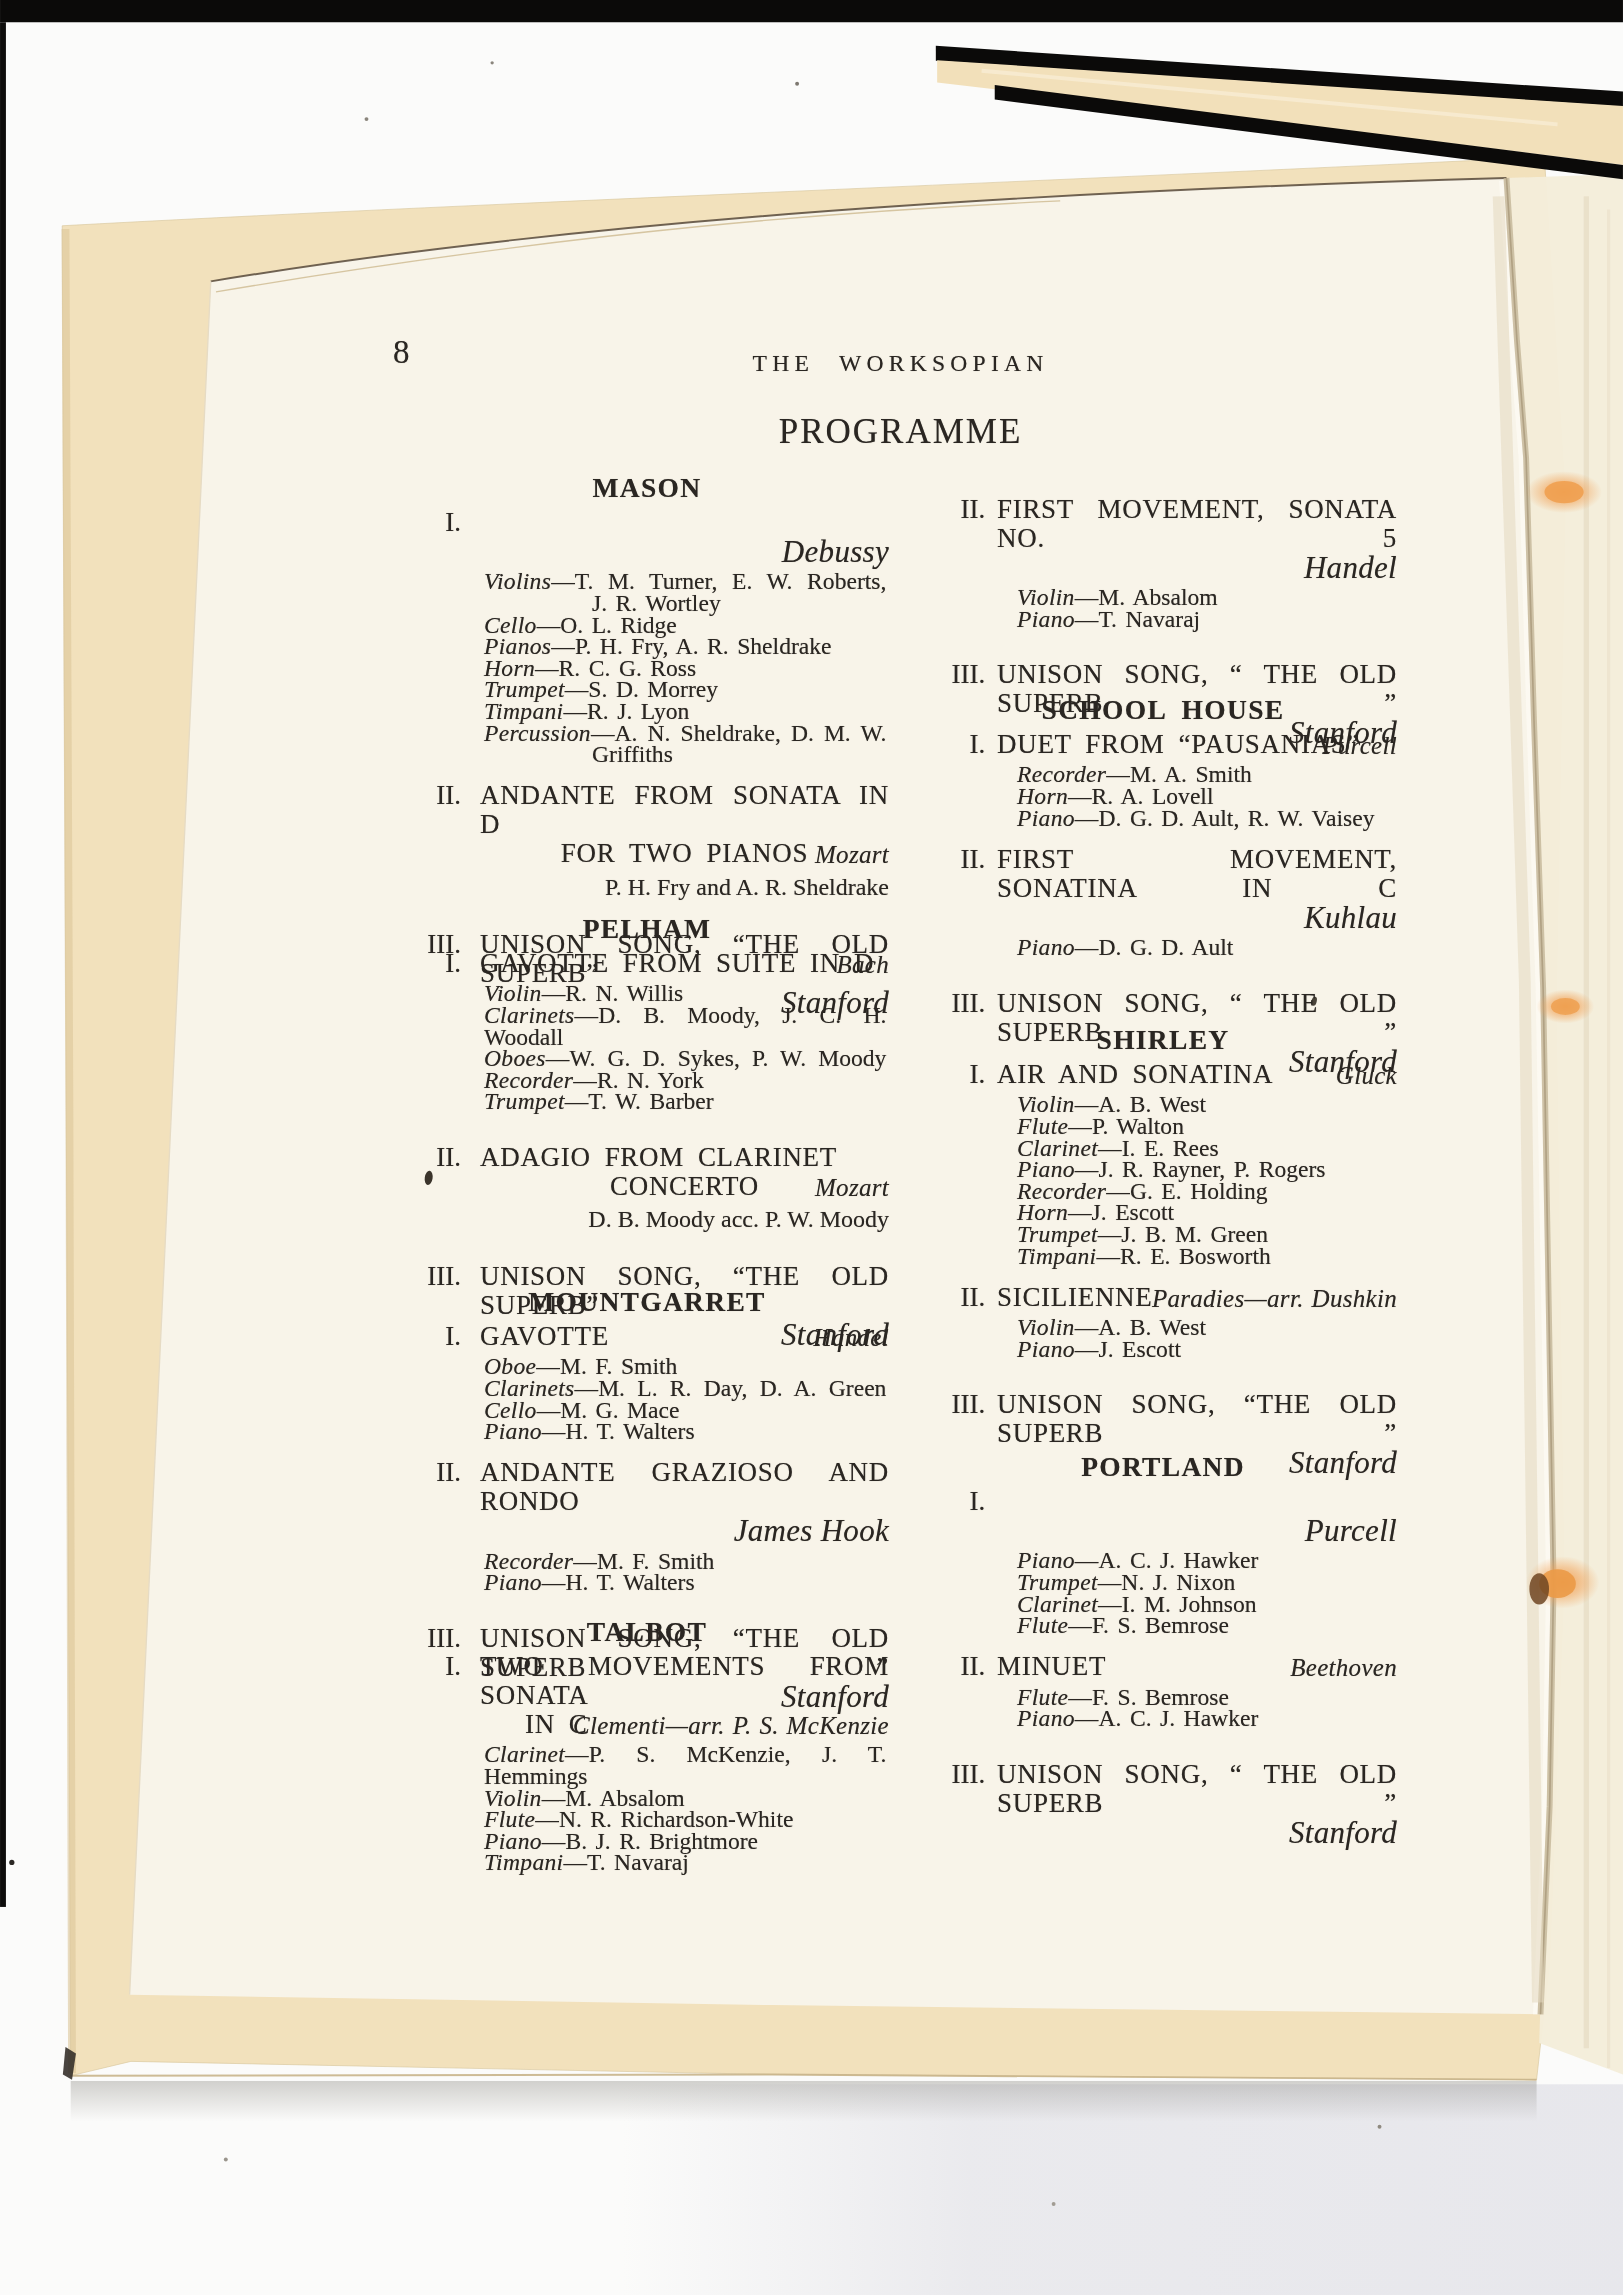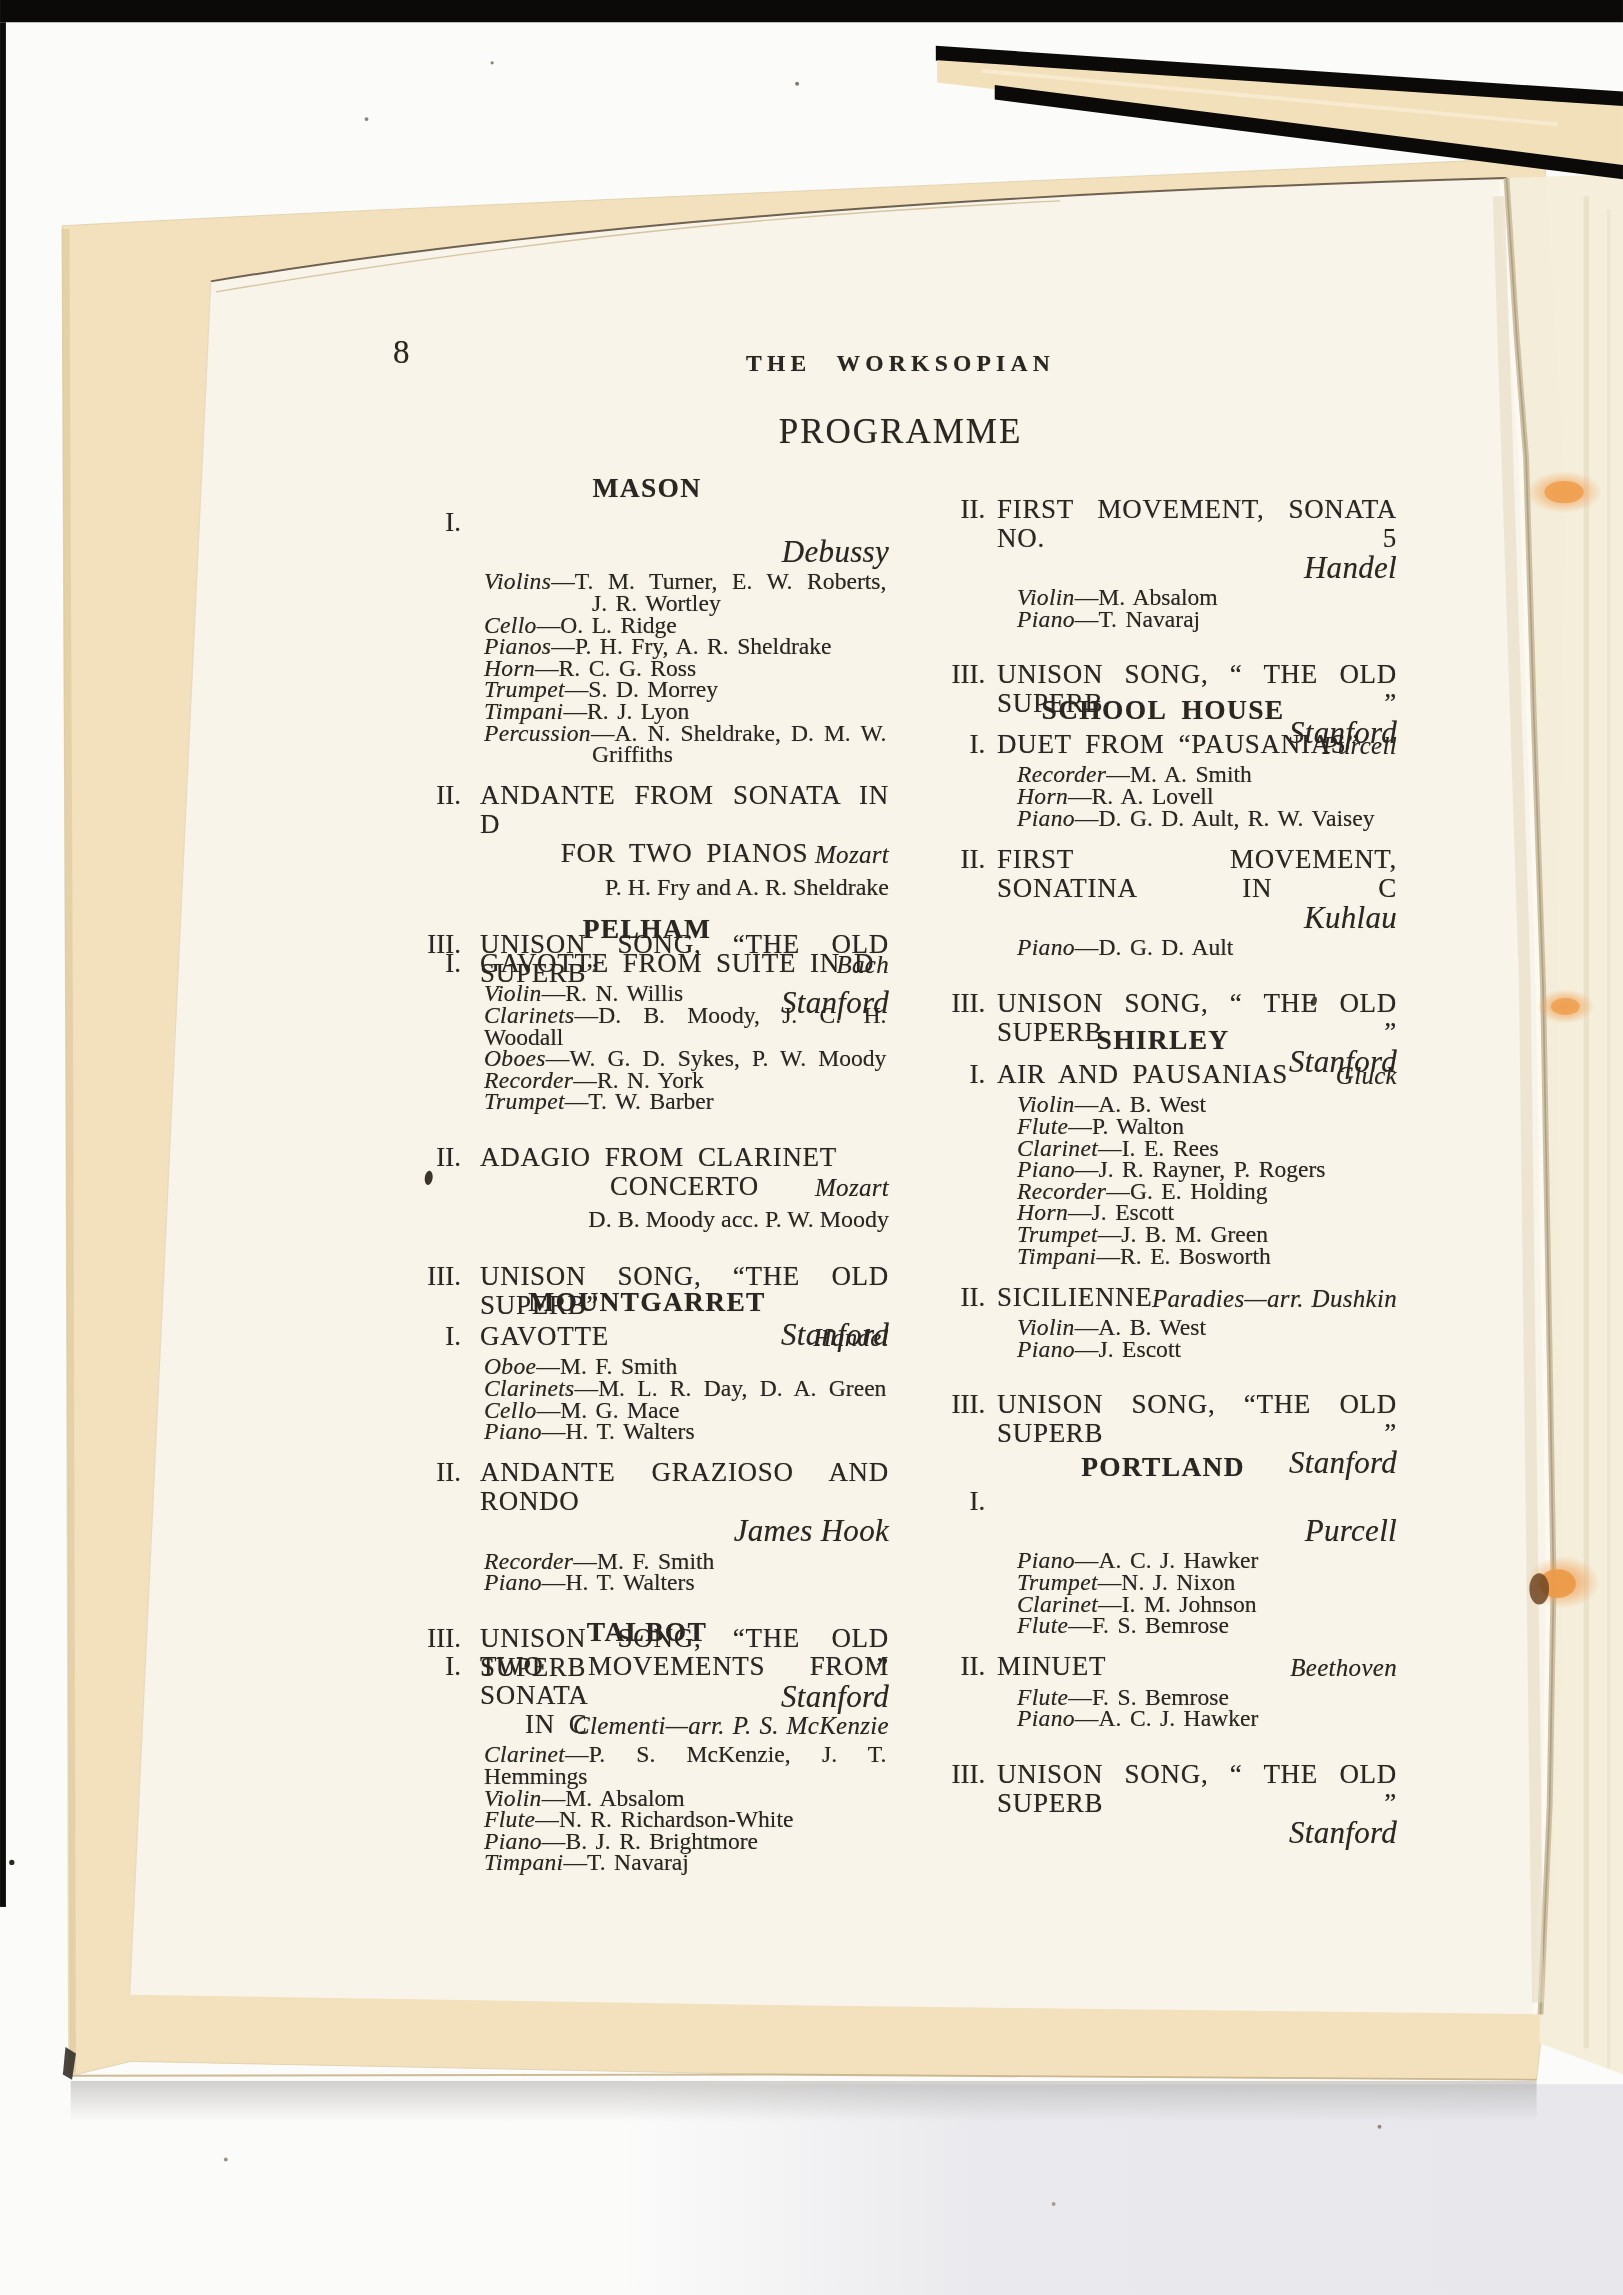--- a/index.html
+++ b/index.html
@@ -10,21 +10,21 @@
   body{
     width:1623px;height:2295px;position:relative;overflow:hidden;
     background:var(--bg);color:var(--ink);
     font-family:"Liberation Serif","DejaVu Serif",serif;
   }
   #scan-layer{position:absolute;left:0;top:0;width:1623px;height:2295px}
   .page-text{position:absolute;left:0;top:0;width:1623px;height:2295px;
     text-shadow:0 0 0.7px rgba(46,42,36,.5)}
   .pgnum{position:absolute;left:393px;top:335px;font-size:33px;line-height:34px}
   .journal{position:absolute;left:246px;top:350px;width:1309px;text-align:center;
-    font-size:23.6px;font-weight:bold;letter-spacing:5.2px;word-spacing:14.4px}
+    font-size:23.6px;font-weight:normal;letter-spacing:5.2px;word-spacing:14.4px}
   .progtitle{position:absolute;left:246px;top:412px;width:1309px;text-align:center;
     font-size:35px;font-weight:normal;letter-spacing:2px}
   .sec{position:absolute}
   .sec-heading{font-size:27.5px;font-weight:bold;line-height:30px;text-align:center;
     letter-spacing:1.3px;word-spacing:7.9px;margin-bottom:5.2px}
   .entry{margin-top:15.7px}
   .entry.sp{margin-top:30px}
   .sec-heading + .entry{margin-top:0}
   .sec > .entry:first-child{margin-top:0}
   .trow{display:flex}
@@ -301,21 +301,21 @@
           <span class="tcell wide"><span class="ttext">UNISON SONG, “ THE OLD SUPERB ”</span></span>
         </div>
         <div class="crow"><span class="composer-own">Stanford</span></div>
       </div>
     </div>
   <div class="sec colR" style="left:929px;top:1025px;width:468px">
       <div class="sec-heading">SHIRLEY</div>
       <div class="entry">
         <div class="trow">
           <span class="num">I.</span>
-          <span class="tcell"><span class="ttext">AIR AND PAUSANIAS</span><span class="composer-inline">Gluck</span></span>
+          <span class="tcell"><span class="ttext">AIR AND SONATINA</span><span class="composer-inline">Gluck</span></span>
         </div>
         <div class="perfs">
           <div class="perf"><i class="inst">Violin</i><span class="nm">—A. B. West</span></div>
           <div class="perf"><i class="inst">Flute</i><span class="nm">—P. Walton</span></div>
           <div class="perf"><i class="inst">Clarinet</i><span class="nm">—I. E. Rees</span></div>
           <div class="perf"><i class="inst">Piano</i><span class="nm">—J. R. Rayner, P. Rogers</span></div>
           <div class="perf"><i class="inst">Recorder</i><span class="nm">—G. E. Holding</span></div>
           <div class="perf"><i class="inst">Horn</i><span class="nm">—J. Escott</span></div>
           <div class="perf"><i class="inst">Trumpet</i><span class="nm">—J. B. M. Green</span></div>
           <div class="perf"><i class="inst">Timpani</i><span class="nm">—R. E. Bosworth</span></div>

